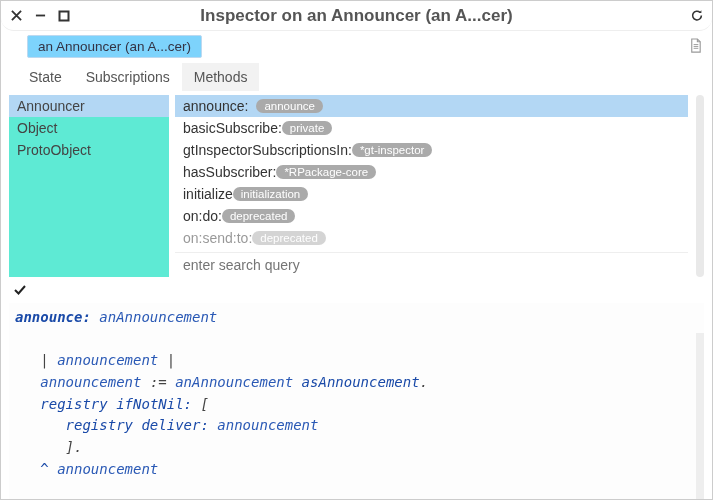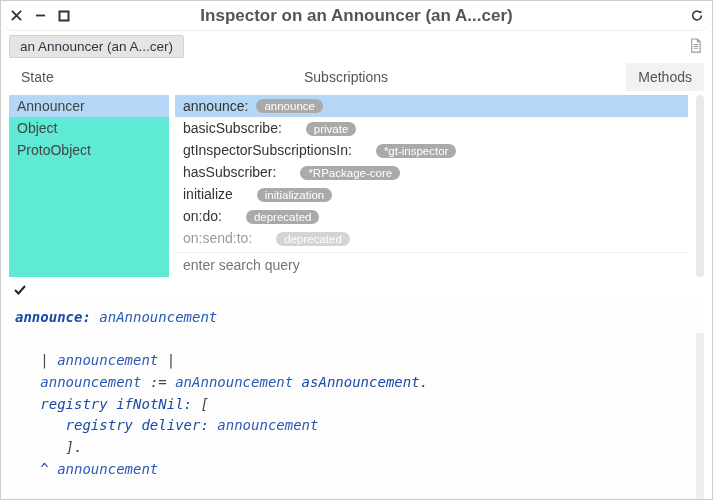--- a/index.html
+++ b/index.html
@@ -6,35 +6,35 @@
   html, body { width: 713px; height: 500px; overflow: hidden; font-family: "Segoe UI", "Helvetica Neue", Arial, sans-serif; font-size: 14px; color: #444; background: #fff; }
   .window { width: 713px; height: 500px; border: 1px solid #ccc; display: flex; flex-direction: column; }
   
   .titlebar { height: 30px; display: flex; align-items: center; padding: 0 8px; border-bottom: 1px solid #eee; border-radius: 13px; }
   .tb-left { display: flex; gap: 10px; align-items: center; width: 70px; }
   .tb-icon { width: 14px; height: 14px; display: inline-flex; align-items: center; justify-content: center; color: #333; }
   .tb-title { flex: 1; text-align: center; font-size: 17px; font-weight: 600; color: #555; }
   .tb-right { width: 70px; display: flex; justify-content: flex-end; }
   
   .crumbrow { height: 30px; display: flex; align-items: center; padding: 0 8px; }
-  .crumb { background: #e5e5e5; border: 1px solid #bcd9f0; padding: 3px 10px; border-radius: 2px; font-size: 13.5px; color: #334; }
+  .crumb { background: #7dd3fc; border: 1px solid #bcd9f0; padding: 3px 10px; border-radius: 2px; font-size: 13.5px; color: #334; margin-left: 18px; }
   .crumb-spacer { flex: 1; }
   .doc-icon { width: 16px; height: 16px; color: #888; }
   
-  .tabs { height: 30px; display: flex; align-items: flex-end; padding: 0 8px; gap: 0; justify-content: space-between; }
+  .tabs { height: 30px; display: flex; align-items: flex-end; padding: 0 16px; gap: 0; }
   .tab { padding: 6px 12px; font-size: 14px; color: #555; cursor: pointer; }
   .tab.active { background: #f2f2f2; }
   
   .main { flex: 0 0 186px; display: flex; padding: 4px 8px 0 8px; gap: 6px; position: relative; }
   .classes { width: 160px; background: #5eead4; }
   .clsrow { padding: 3px 8px; font-size: 14px; cursor: pointer; }
   .clsrow.sel { background: #b3d7f4; }
   .methods { flex: 1; display: flex; flex-direction: column; overflow: hidden; }
   .mhdr { background: #b3d7f4; padding: 3px 8px; display: flex; align-items: center; gap: 8px; }
-  .mrow { padding: 3px 8px; display: flex; align-items: flex-end; gap: 24px; }
+  .mrow { padding: 3px 8px; display: flex; align-items: center; gap: 0; }
   .mname { color: #333; font-size: 14px; }
   .badge { background: #aaa; color: #fff; font-size: 11.5px; padding: 1px 8px; border-radius: 7px; white-space: nowrap; }
   .mlist { flex: 1; overflow: hidden; }
   .mrow.cut { opacity: 0.5; }
   .search { border-top: 1px solid #eee; padding: 4px 8px; color: #aaa; font-size: 14px; background: none; border-left: none; border-right: none; border-bottom: none; width: 100%; outline: none; }
   .rscroll { width: 10px; background: transparent; position: relative; }
   .rscroll .thumb { position: absolute; right: 0; top: 0; width: 8px; height: 100%; background: #e9e9e9; border-radius: 4px; }
   
   .codewrap { flex: 1; padding: 6px 8px 0 8px; display: flex; flex-direction: column; overflow: hidden; font-style: italic; }
   .check { height: 20px; padding-left: 4px; color: #222; }

